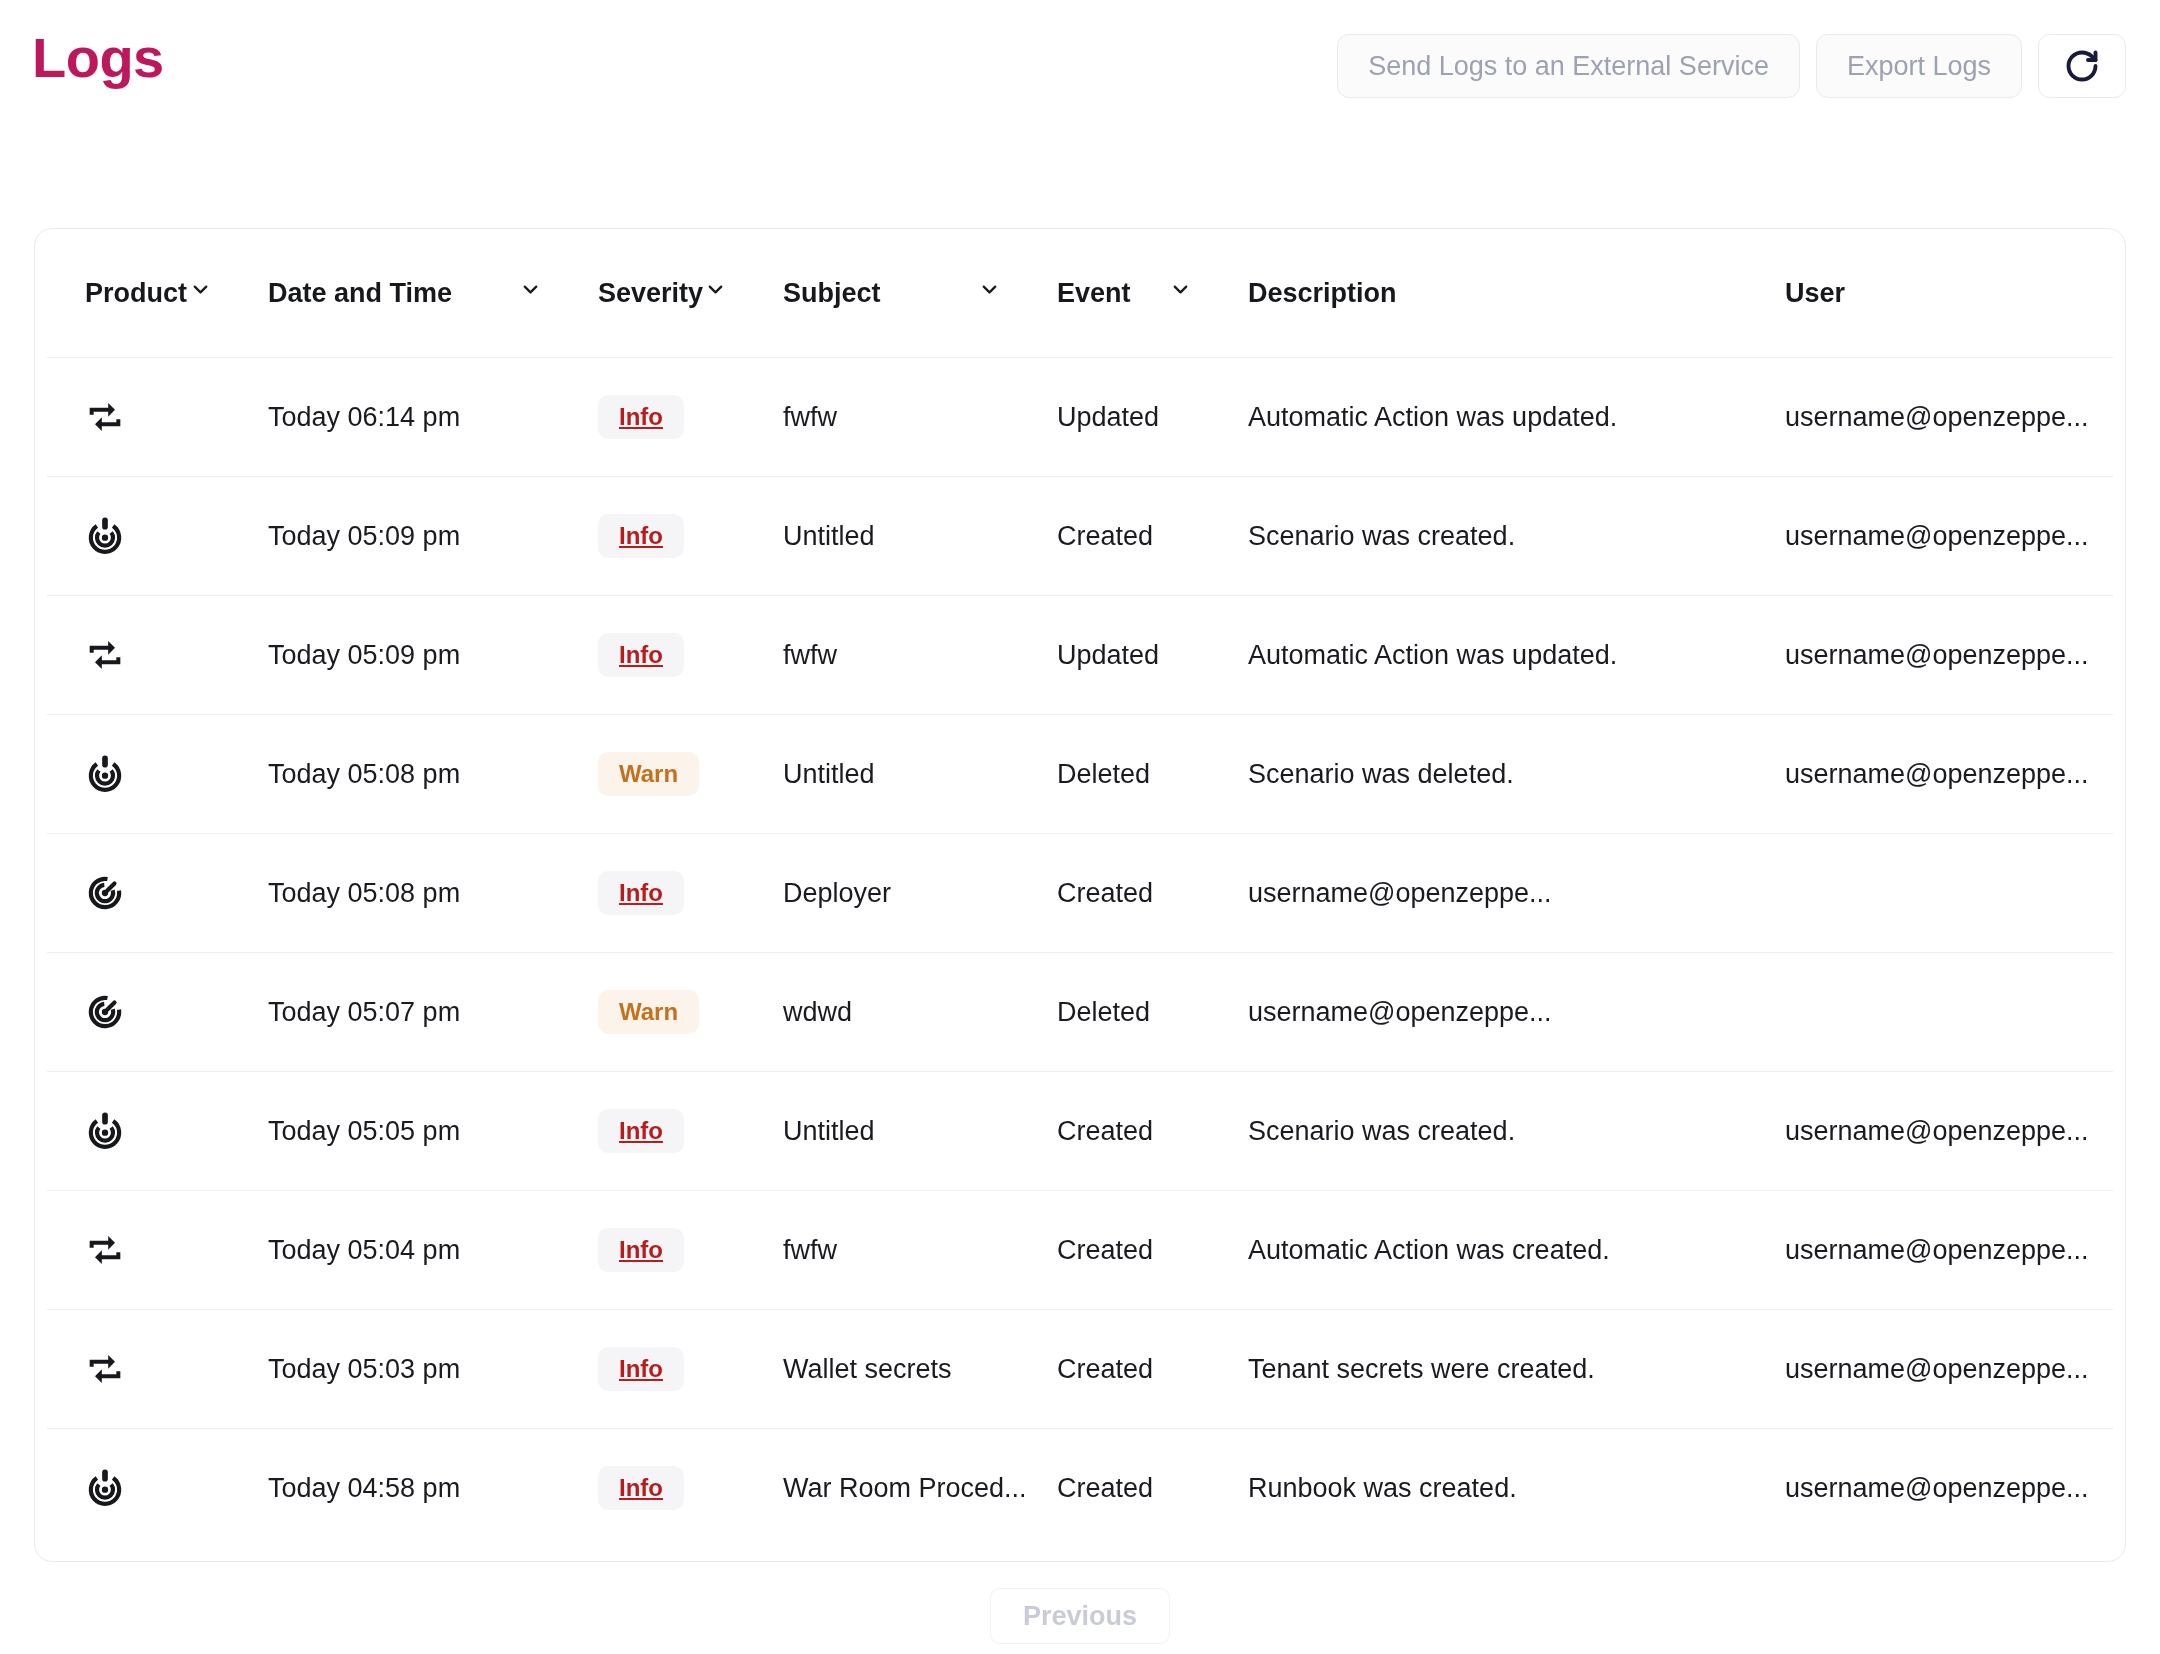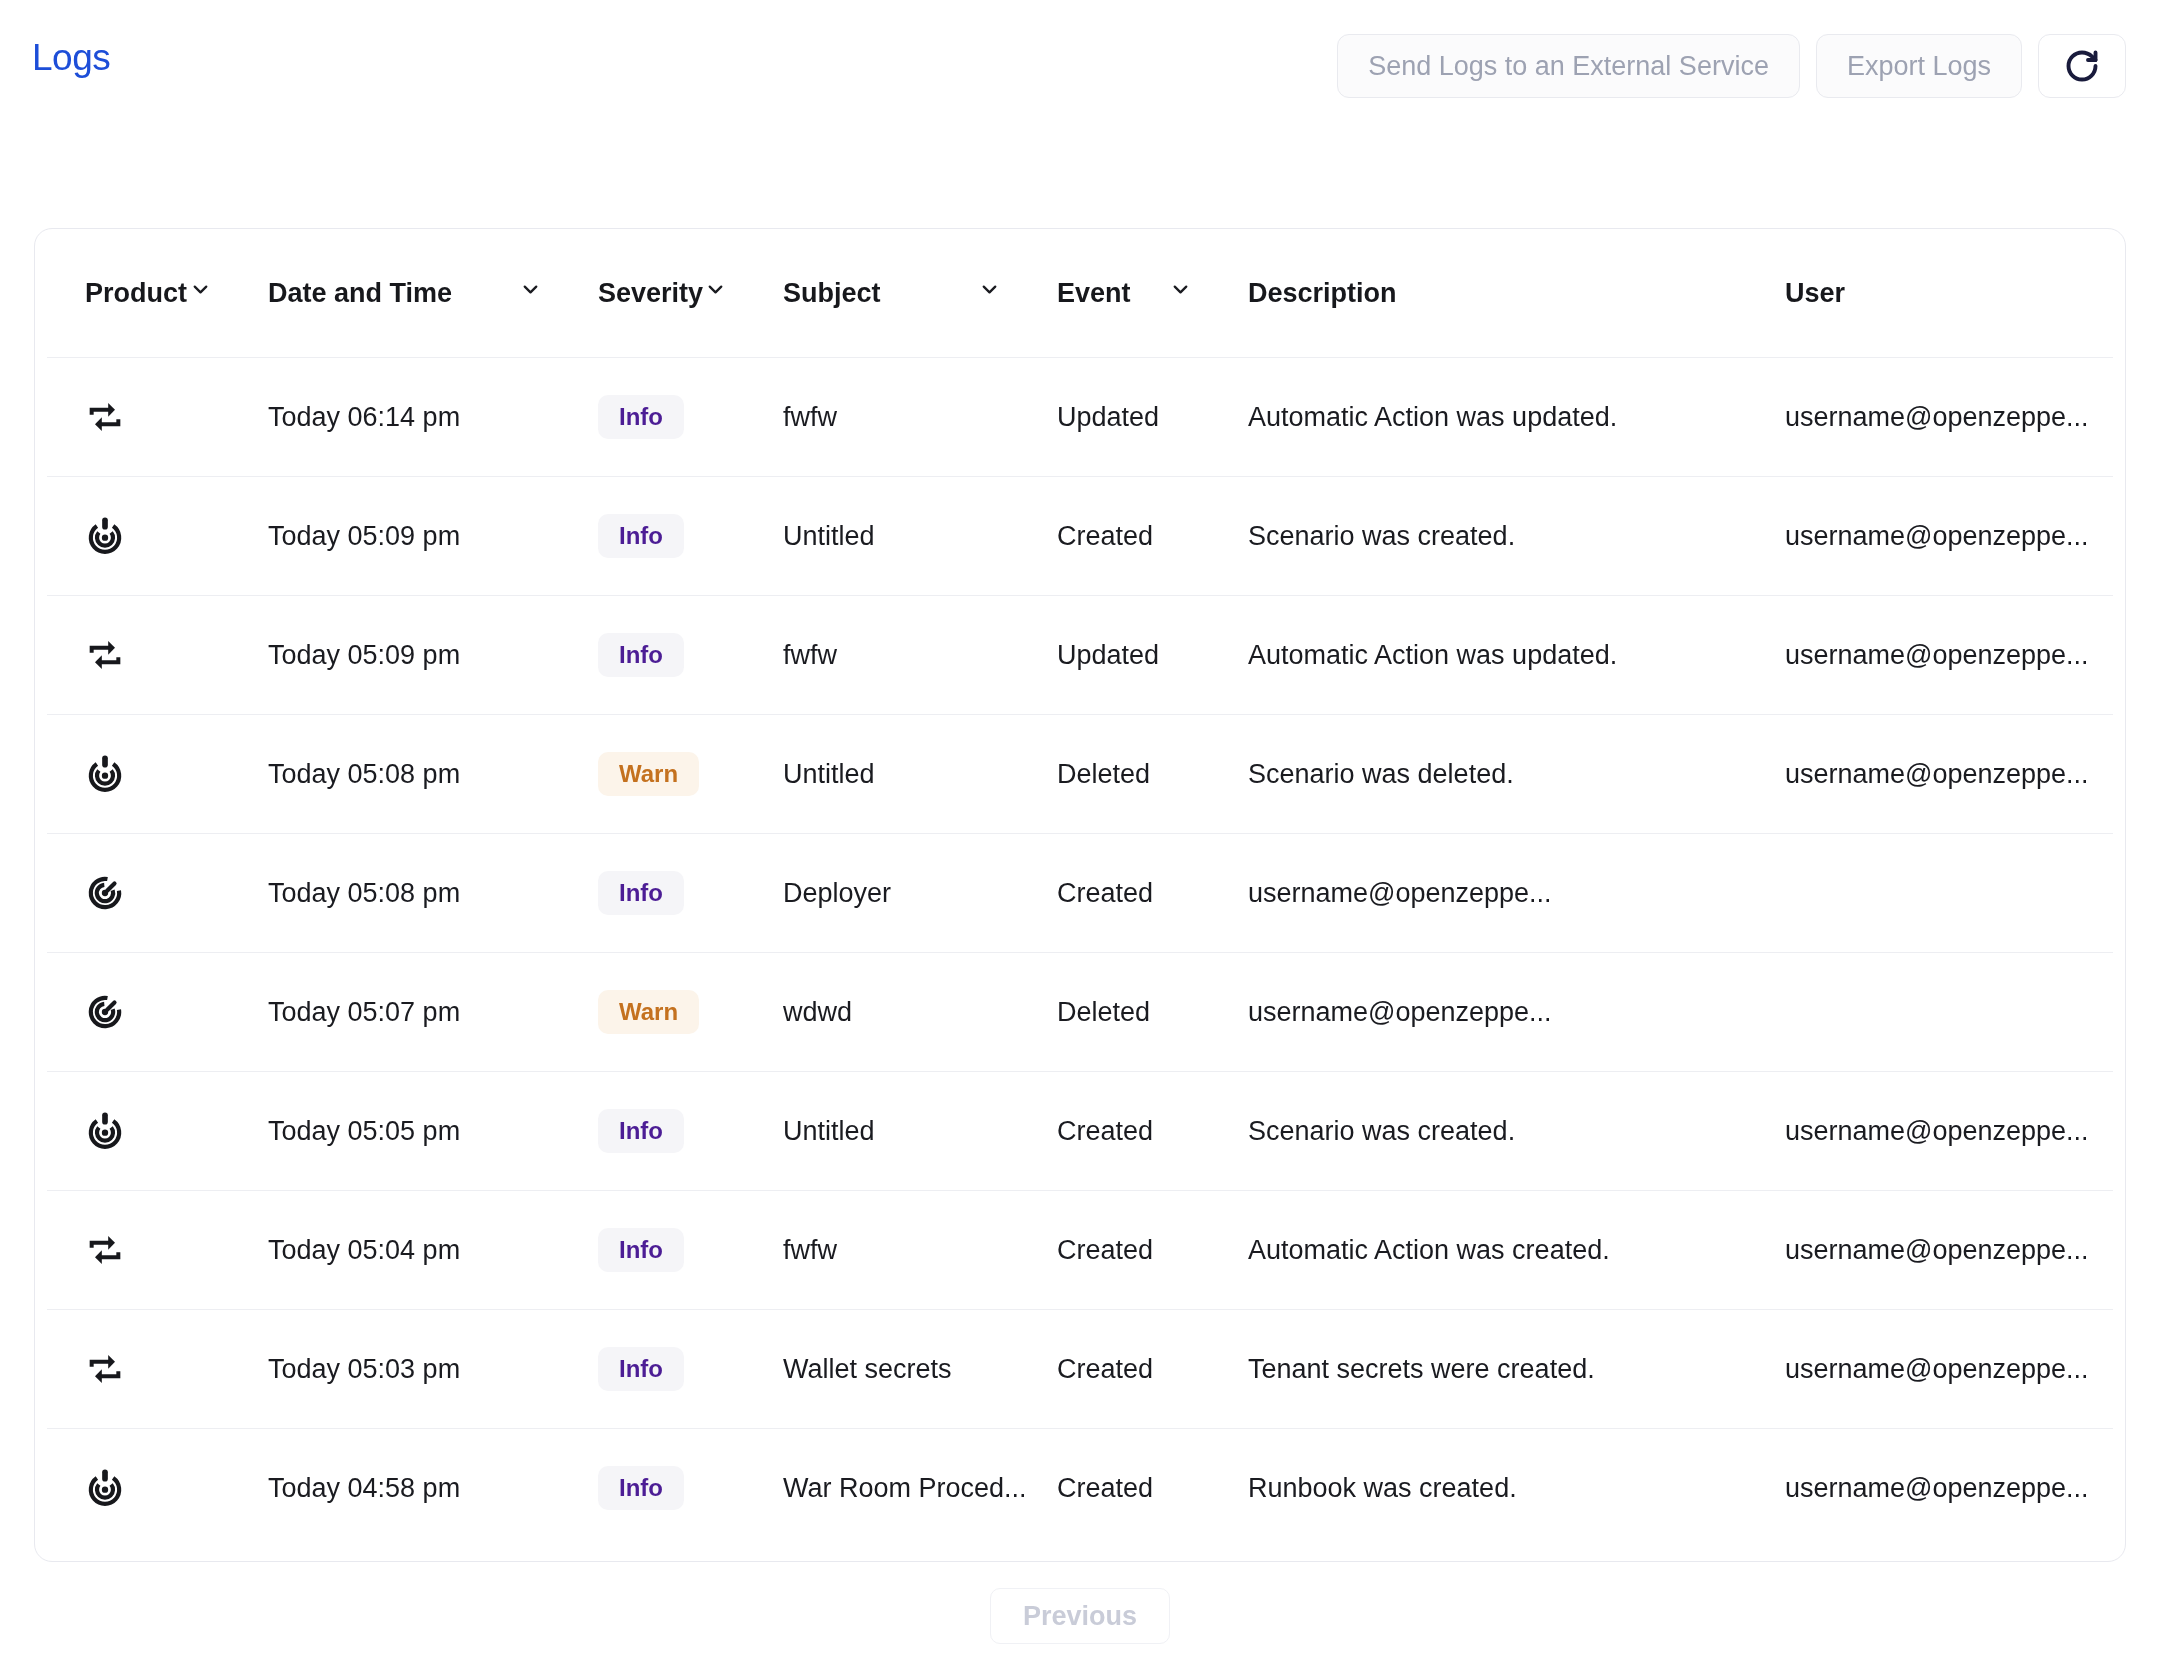--- a/index.html
+++ b/index.html
@@ -5,21 +5,21 @@
 <style>
   html,body{margin:0;padding:0;}
   body{
     width:2160px;height:1654px;position:relative;overflow:hidden;
     background:#ffffff;color:#1A1B20;
     font-family:"Liberation Sans","DejaVu Sans",sans-serif;
     -webkit-font-smoothing:antialiased;
   }
   
   .page-header{display:flex;justify-content:space-between;align-items:flex-start;padding:26px 34px 0 32px;}
-  .page-title{margin:0;font-size:37px;line-height:64px;font-weight:400;color:#1d4ed8;letter-spacing:-.5px;}
+  .page-title{margin:0;font-size:56px;line-height:64px;font-weight:700;color:#be185d;letter-spacing:-.5px;}
   .toolbar{display:flex;gap:16px;align-items:center;margin-top:8px;}
   .btn{
     height:64px;border:1.5px solid #E9EAEF;border-radius:12px;background:#FBFBFC;
     color:#9DA2B2;font-size:27px;font-weight:500;padding:0 30px;
     display:flex;align-items:center;justify-content:center;box-sizing:border-box;
     font-family:inherit;cursor:pointer;
   }
   .btn-refresh{width:88px;padding:0;background:#ffffff;color:#191B3C;}
   .btn-refresh svg{width:36px;height:36px;}
   
@@ -34,21 +34,21 @@
   }
   .thead{height:128px;font-size:27px;font-weight:700;color:#17181C;}
   .th{display:flex;align-items:flex-start;min-width:0;}
   .th .chev{margin-left:auto;margin-right:56px;display:flex;color:#1A1B20;}
   .th .chev svg{width:23px;height:23px;}
   .row{height:118px;border-top:1.5px solid #EDEEF2;font-size:27px;color:#1A1B20;}
   .cell{min-width:0;white-space:nowrap;overflow:hidden;text-overflow:ellipsis;}
   .icon-cell{display:flex;align-items:center;}
   .icon-cell svg{width:40px;height:40px;color:#17181C;}
   .badge{display:inline-block;padding:9px 21px;border-radius:10px;font-size:24px;font-weight:700;line-height:1.1;}
-  .badge-info{background:#F5F5F8;color:#4c1d95;}
+  .badge-info{background:#F5F5F8;color:#b91c1c;text-decoration:underline;}
   .badge-warn{background:#FCF4EA;color:#C4711F;}
   
   .pagination{display:flex;justify-content:center;align-items:center;gap:10px;margin-top:26px;font-size:27px;flex-direction:column;}
   .pg-btn{
     height:56px;border:1.5px solid #EDEEF2;border-radius:10px;padding:0 32px;
     display:flex;align-items:center;background:#fff;font-weight:600;font-size:27px;
     font-family:inherit;box-sizing:border-box;cursor:pointer;
   }
   .pg-prev{color:#C9CCD8;border-color:#F0F1F5;}
   .pg-next{color:#20222F;border-color:#D8DAE2;}

